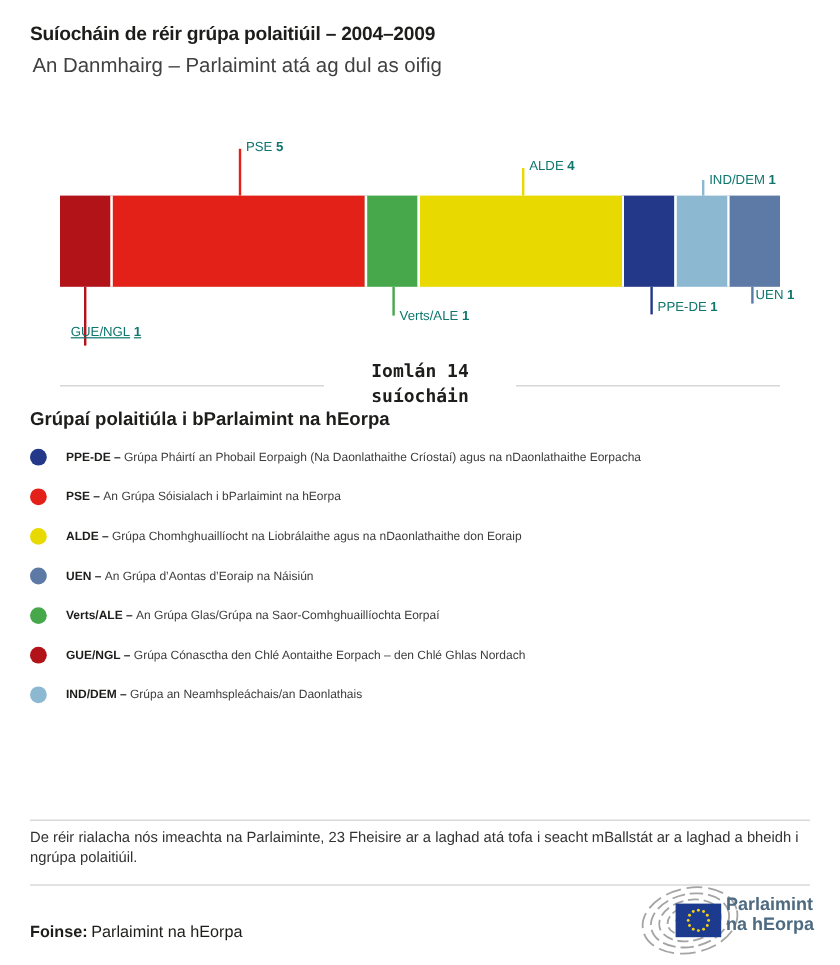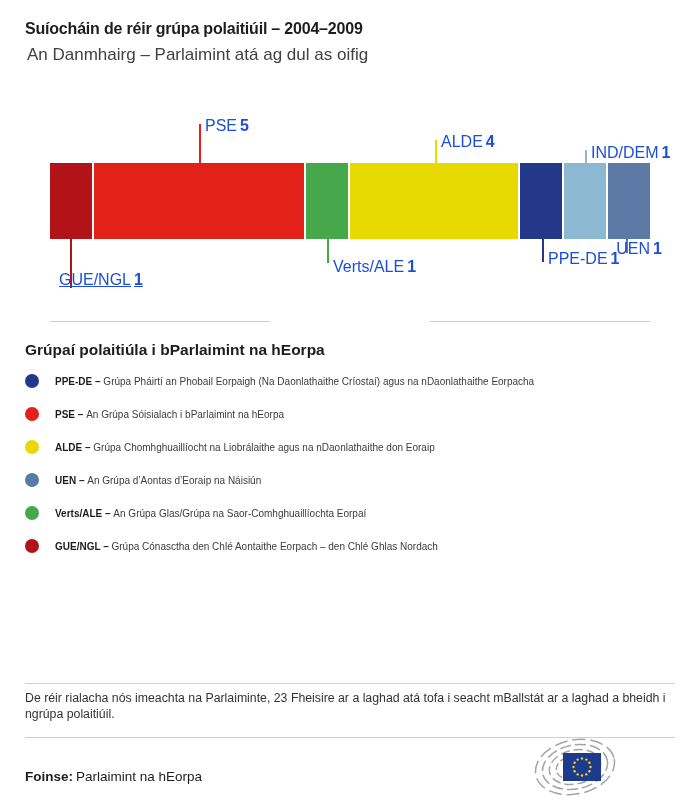--- a/index.html
+++ b/index.html
@@ -29,21 +29,21 @@
     width: 600px; height: 76px;
     display: flex;
   }
   .seg { height: 100%; }
   .seg + .seg { border-left: 2px solid #ffffff; }
   .tick {
     position: absolute; width: 2px;
   }
   .callout-label {
     position: absolute;
-    font-size: 16px; color: #1d4ed8; white-space: nowrap;
+    font-size: 11px; color: #0f766e; white-space: nowrap;
   }
   .callout-label .num { font-weight: bold; margin-left: 3px; }
   
   .tick-pse     { left: 199px; top: 124px; height: 39px; }
   .tick-alde    { left: 435px; top: 140px; height: 23px; }
   .tick-inddem  { left: 585px; top: 150px; height: 13px; }
   .tick-guengl  { left: 70px;  top: 239px; height: 49px; }
   .tick-verts   { left: 327px; top: 239px; height: 24px; }
   .tick-ppede   { left: 542px; top: 239px; height: 23px; }
   .tick-uen     { left: 626px; top: 239px; height: 14px; }
@@ -157,20 +157,24 @@
   </div>
   <div class="callout-label lbl-ppede">
     <span>PPE-DE</span><span class="num">1</span>
   </div>
   <div class="callout-label lbl-uen">
     <span>UEN</span><span class="num">1</span>
   </div>
 
   <div class="total-rule left"></div>
   <div class="total-rule right"></div>
+  <div class="total-text">
+    <div>Iomlán 14</div>
+    <div>suíocháin</div>
+  </div>
 
   <h2 class="legend-title">Grúpaí polaitiúla i bParlaimint na hEorpa</h2>
   <div class="legend">
       <div class="legend-item">
         <span class="legend-dot" style="background-color: rgb(36, 56, 138);"></span>
         <span class="legend-text"><b>PPE-DE – </b><span>Grúpa Pháirtí an Phobail Eorpaigh (Na Daonlathaithe Críostaí) agus na nDaonlathaithe Eorpacha</span></span>
       </div>
       <div class="legend-item">
         <span class="legend-dot" style="background-color: rgb(227, 33, 25);"></span>
         <span class="legend-text"><b>PSE – </b><span>An Grúpa Sóisialach i bParlaimint na hEorpa</span></span>
@@ -183,20 +187,24 @@
         <span class="legend-dot" style="background-color: rgb(93, 121, 165);"></span>
         <span class="legend-text"><b>UEN – </b><span>An Grúpa d’Aontas d’Eoraip na Náisiún</span></span>
       </div>
       <div class="legend-item">
         <span class="legend-dot" style="background-color: rgb(71, 168, 75);"></span>
         <span class="legend-text"><b>Verts/ALE – </b><span>An Grúpa Glas/Grúpa na Saor-Comhghuaillíochta Eorpaí</span></span>
       </div>
       <div class="legend-item">
         <span class="legend-dot" style="background-color: rgb(178, 19, 25);"></span>
         <span class="legend-text"><b>GUE/NGL – </b><span>Grúpa Cónasctha den Chlé Aontaithe Eorpach – den Chlé Ghlas Nordach</span></span>
+      </div>
+      <div class="legend-item">
+        <span class="legend-dot" style="background-color: rgb(140, 184, 210);"></span>
+        <span class="legend-text"><b>IND/DEM – </b><span>Grúpa an Neamhspleáchais/an Daonlathais</span></span>
       </div>
     </div>
 
   <div class="rule rule-1"></div>
   <p class="footnote">De réir rialacha nós imeachta na Parlaiminte, 23 Fheisire ar a laghad atá tofa i seacht mBallstát ar a laghad a bheidh i ngrúpa polaitiúil.</p>
   <div class="rule rule-2"></div>
 
   <div class="source">
     <b>Foinse:</b><span>Parlaimint na hEorpa</span>
   </div>
@@ -222,15 +230,19 @@
           <circle cx="23.3" cy="21.4" r="1.2"></circle>
           <circle cx="19" cy="22.5" r="1.2"></circle>
           <circle cx="14.7" cy="21.4" r="1.2"></circle>
           <circle cx="11.6" cy="18.3" r="1.2"></circle>
           <circle cx="10.5" cy="14" r="1.2"></circle>
           <circle cx="11.6" cy="9.7" r="1.2"></circle>
           <circle cx="14.7" cy="6.6" r="1.2"></circle>
         </g>
       </svg>
     </div>
+    <div class="logo-text">
+      <div>Parlaimint</div>
+      <div>na hEorpa</div>
+    </div>
   </div>
 
 </div>
 
 </body></html>

